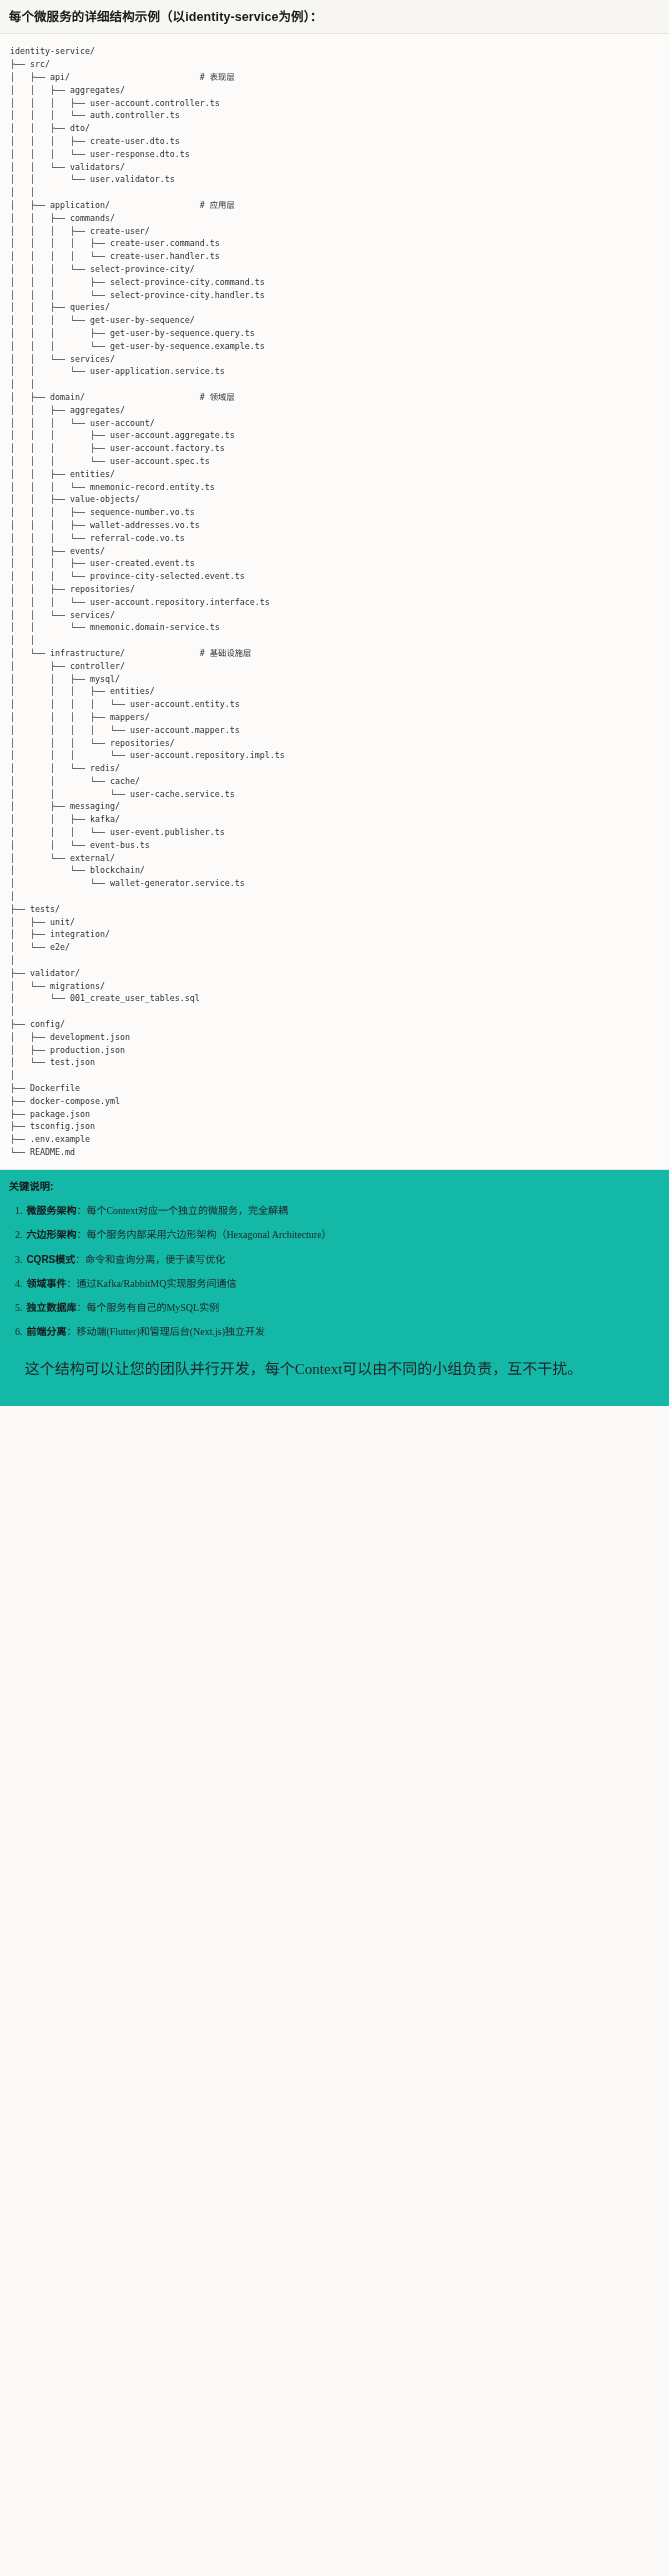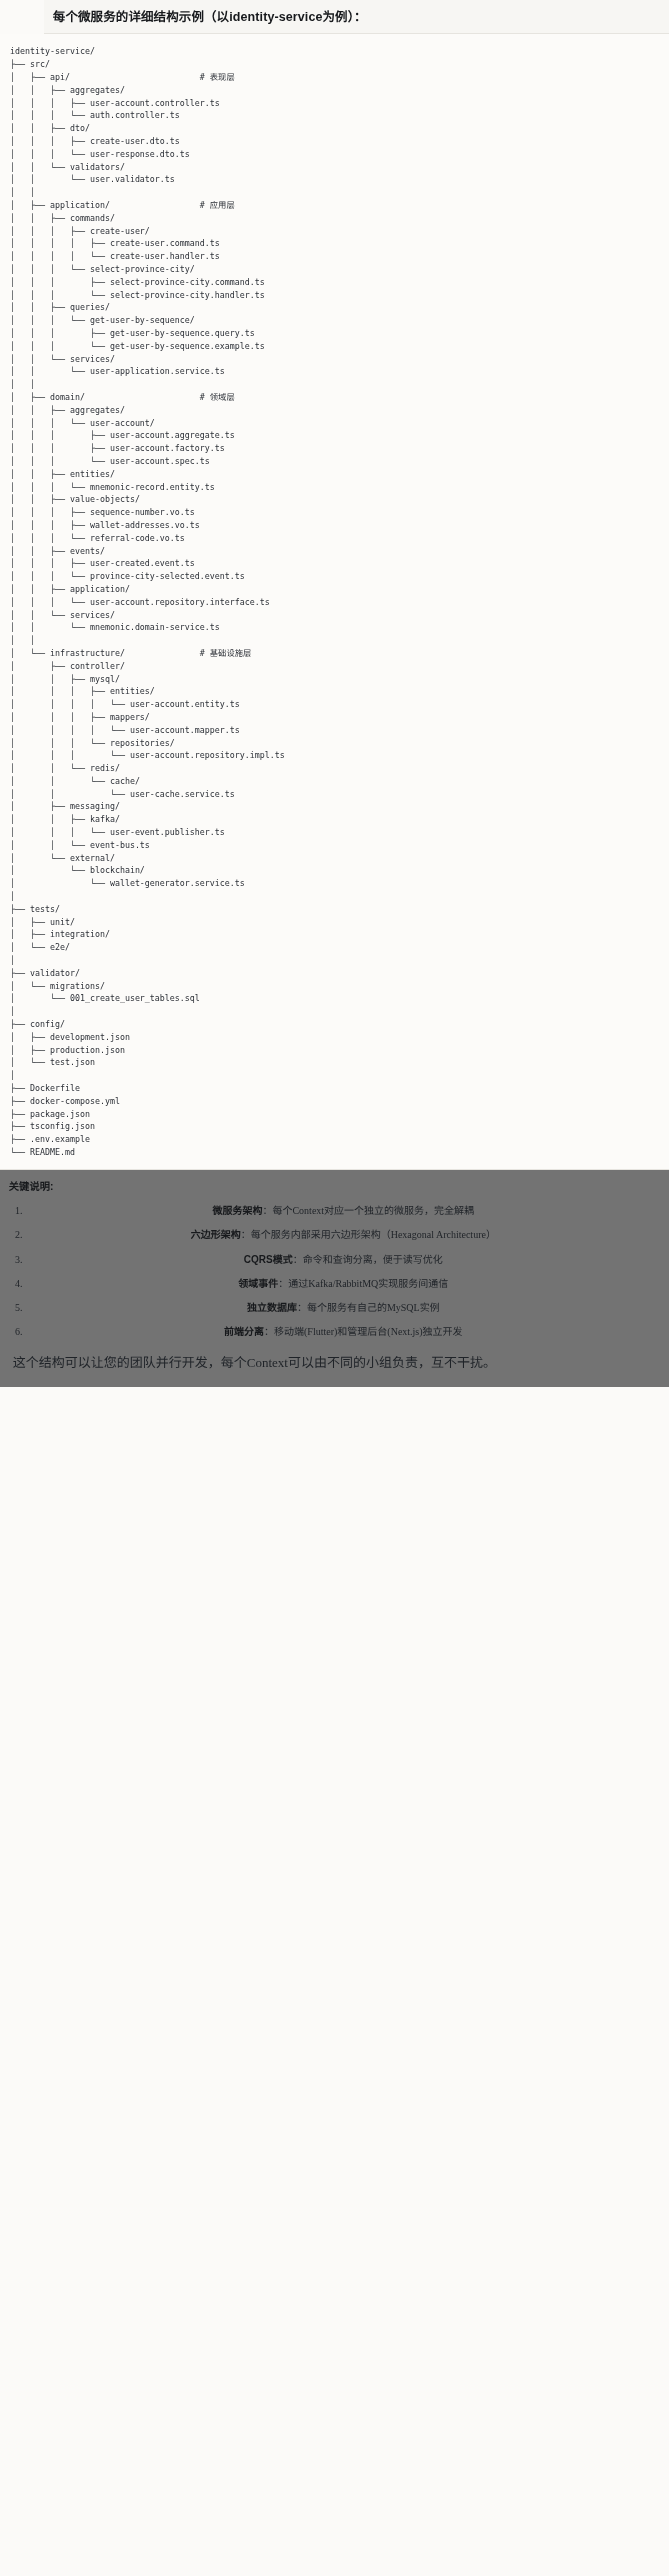--- a/index.html
+++ b/index.html
@@ -18,21 +18,20 @@
     width: 669px;
     box-sizing: border-box;
     background: #fbfaf8;
   }
 
   
   .title-block {
     padding: 8.8px 8.8px 7.5px 8.8px;
     background: #f7f6f3;
     border-bottom: 0.6px solid #e6e4df;
-    margin-left: 44px;
   }
   .doc-title {
     margin: 0;
     font-family: "Liberation Sans", "DejaVu Sans", sans-serif;
     font-weight: bold;
     font-size: 12.5px;
     line-height: 1.35;
     letter-spacing: 0.1px;
     color: #17191c;
   }
@@ -55,58 +54,57 @@
     tab-size: 4;
   }
   pre.tree .cmt {
     color: #2b2f36;
     margin-top: 28px;
   }
 
   
   .notes-block {
     padding: 10px 8.8px 8.8px 8.8px;
-    background: #737373;
+    background: #14b8a6;
   }
   .notes-heading {
     margin: 0 0 8.8px 0;
     font-family: "Liberation Sans", "DejaVu Sans", sans-serif;
     font-weight: bold;
     font-size: 10.3px;
     line-height: 1.4;
     color: #17191c;
   }
   ol.notes {
     margin: 0 0 10px 0;
     padding: 0 0 0 16.3px;
     list-style: decimal;
     font-size: 10px;
     line-height: 1.55;
-    text-align: center;
   }
   ol.notes > li {
     margin: 0 0 8.8px 0;
     padding-left: 1.3px;
   }
   ol.notes > li:last-child {
     margin-bottom: 12px;
   }
   .note-term {
     font-family: "Liberation Sans", "DejaVu Sans", sans-serif;
     font-weight: bold;
     color: #17191c;
   }
   .note-body {
     font-family: "Liberation Serif", "DejaVu Serif", serif;
     color: #1f2328;
   }
   .closing {
-    margin: 4px;
+    margin: 16px;
     padding: 1.3px 0 0 0;
-    font-size: 13px;
+    font-size: 15px;
     line-height: 1.6;
     color: #1f2328;
   }
 </style>
 </head>
 <body>
 
 <div class="page">
 
   <div class="title-block">
@@ -149,21 +147,21 @@
 <span>│   │   │       └── user-account.spec.ts</span>
 <span>│   │   ├── entities/</span>
 <span>│   │   │   └── mnemonic-record.entity.ts</span>
 <span>│   │   ├── value-objects/</span>
 <span>│   │   │   ├── sequence-number.vo.ts</span>
 <span>│   │   │   ├── wallet-addresses.vo.ts</span>
 <span>│   │   │   └── referral-code.vo.ts</span>
 <span>│   │   ├── events/</span>
 <span>│   │   │   ├── user-created.event.ts</span>
 <span>│   │   │   └── province-city-selected.event.ts</span>
-<span>│   │   ├── application/</span>
+<span>│   │   ├── repositories/</span>
 <span>│   │   │   └── user-account.repository.interface.ts</span>
 <span>│   │   └── services/</span>
 <span>│   │       └── mnemonic.domain-service.ts</span>
 <span>│   │</span>
 <span>│   └── infrastructure/               <span class="cmt"># 基础设施层</span></span>
 <span>│       ├── controller/</span>
 <span>│       │   ├── mysql/</span>
 <span>│       │   │   ├── entities/</span>
 <span>│       │   │   │   └── user-account.entity.ts</span>
 <span>│       │   │   ├── mappers/</span>

